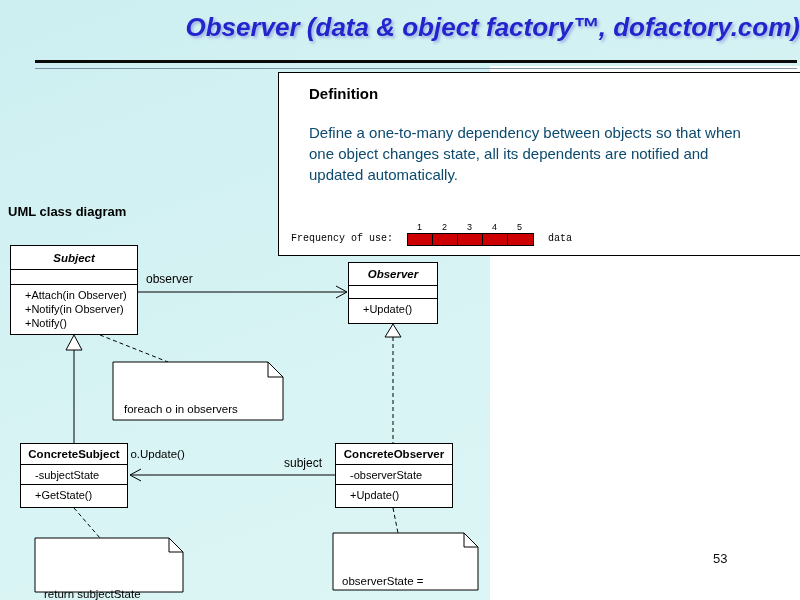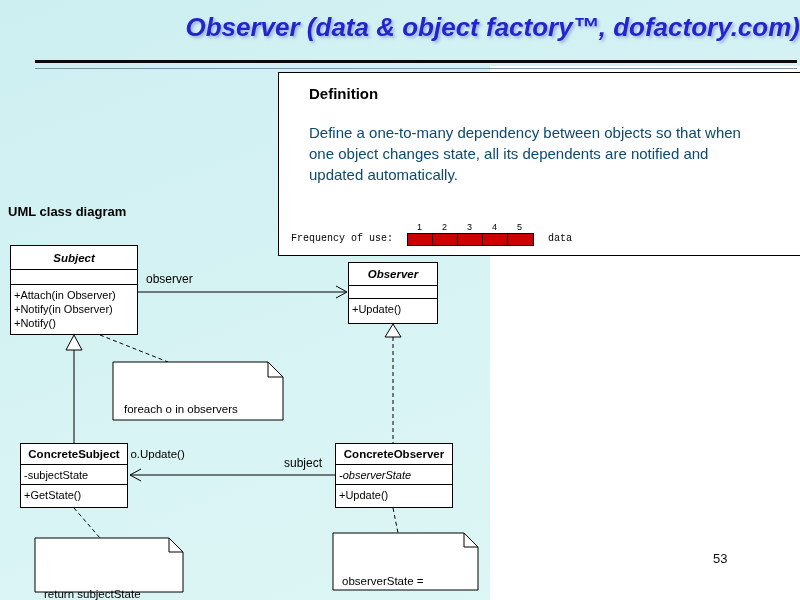--- a/index.html
+++ b/index.html
@@ -32,21 +32,21 @@
   .freq-cell:last-child{border-right:none;}
 
   
   .uml-label{position:absolute;left:8px;top:204px;font-size:13px;font-weight:bold;z-index:4;}
   svg.overlay{position:absolute;left:0;top:0;z-index:3;pointer-events:none;}
 
   .classbox{position:absolute;background:#fff;border:1px solid #000;box-sizing:border-box;z-index:4;}
   .cb-title{font-weight:bold;text-align:center;font-size:11.5px;display:flex;align-items:center;justify-content:center;}
   .cb-title.abstract{font-style:italic;}
   .cb-sec{border-top:1px solid #000;box-sizing:border-box;}
-  .cb-members{padding:3px 3px;font-size:11px;line-height:14px;white-space:nowrap;}
+  .cb-members{padding:3px 14px;font-size:11px;line-height:14px;white-space:nowrap;}
 
   .note-text{position:absolute;z-index:4;font-size:11.5px;line-height:15px;white-space:pre;color:#000;}
   .assoc-label{position:absolute;z-index:4;font-size:12px;color:#000;}
   .page-number{position:absolute;left:713px;top:551px;font-size:13px;color:#111;z-index:4;}
 </style>
 </head>
 <body>
 
 <div id="slide">
 
@@ -135,21 +135,21 @@
     <div class="cb-sec cb-members" style="height:20px;">
       <div>-subjectState</div>
     </div>
     <div class="cb-sec cb-members">
       <div>+GetState()</div>
     </div>
   </div>
 
   <div class="classbox" style="left:335px;top:443px;width:118px;height:65px;">
     <div class="cb-title" style="height:20px;">ConcreteObserver</div>
-    <div class="cb-sec cb-members" style="height:20px;font-style:italic;">
+    <div class="cb-sec cb-members" style="height:20px;">
       <div>-observerState</div>
     </div>
     <div class="cb-sec cb-members">
       <div>+Update()</div>
     </div>
   </div>
 
   <div class="assoc-label" style="left:146px;top:272px;">observer</div>
   <div class="assoc-label" style="left:284px;top:456px;">subject</div>
 

